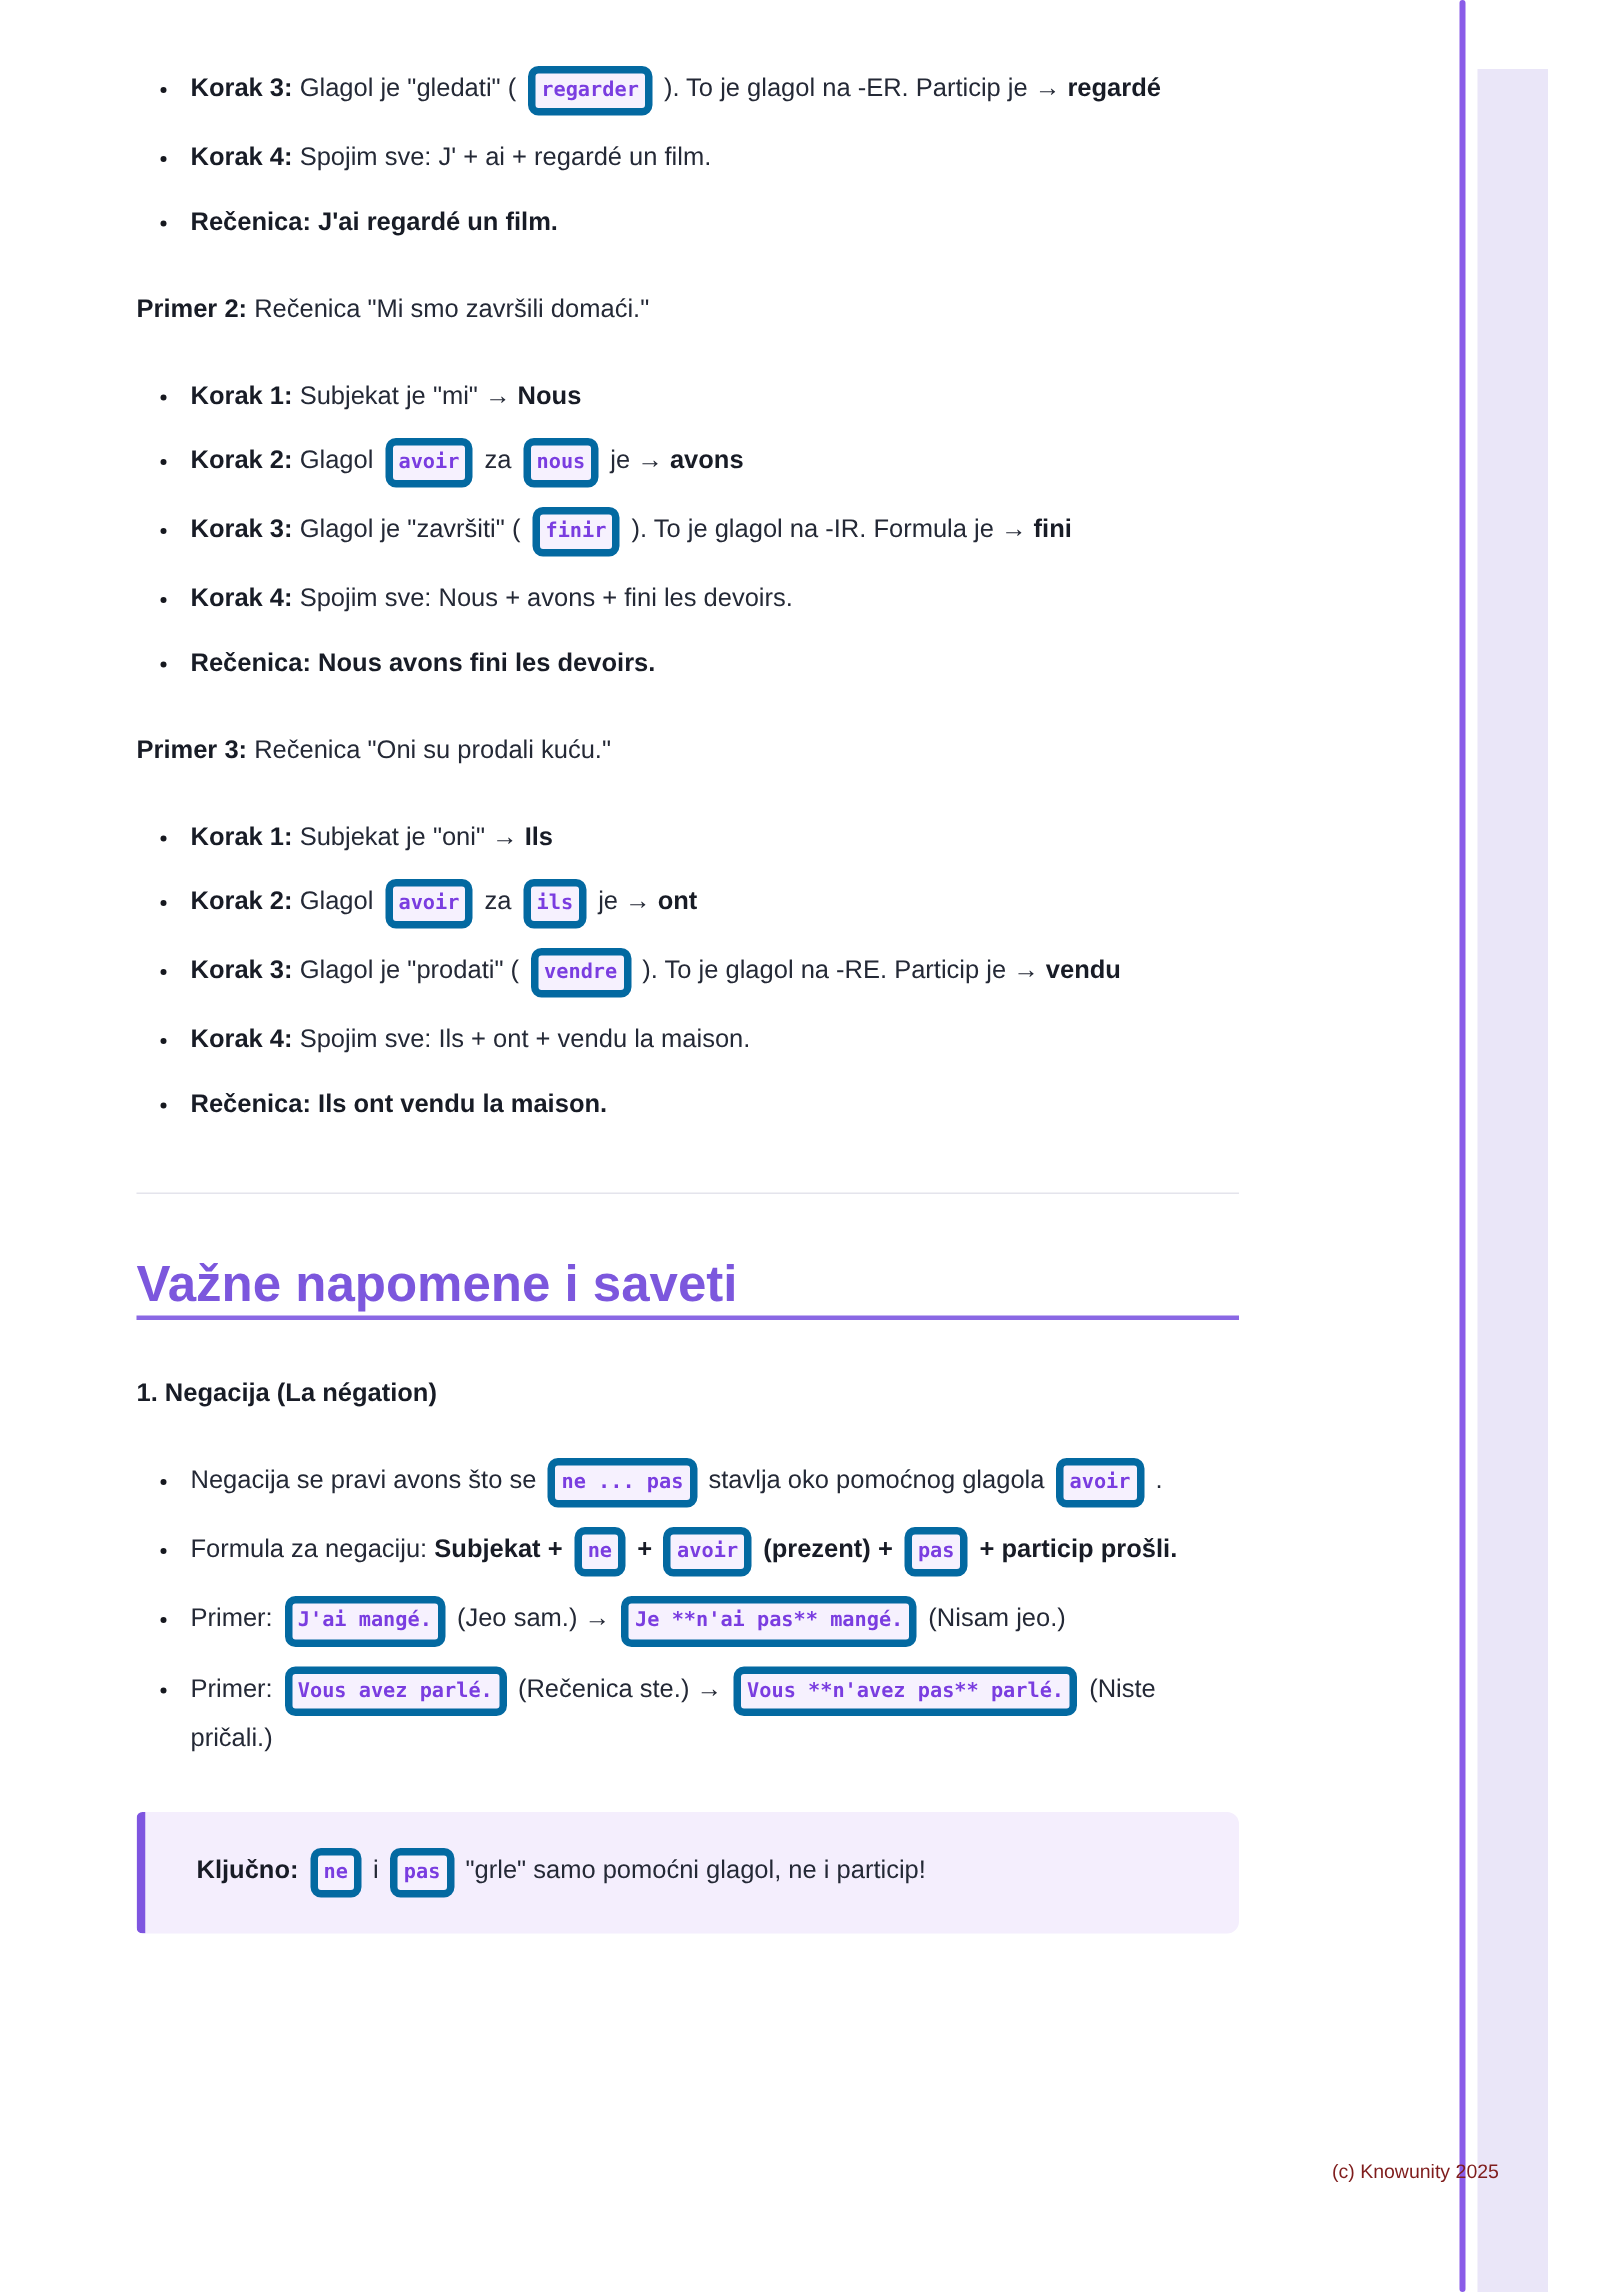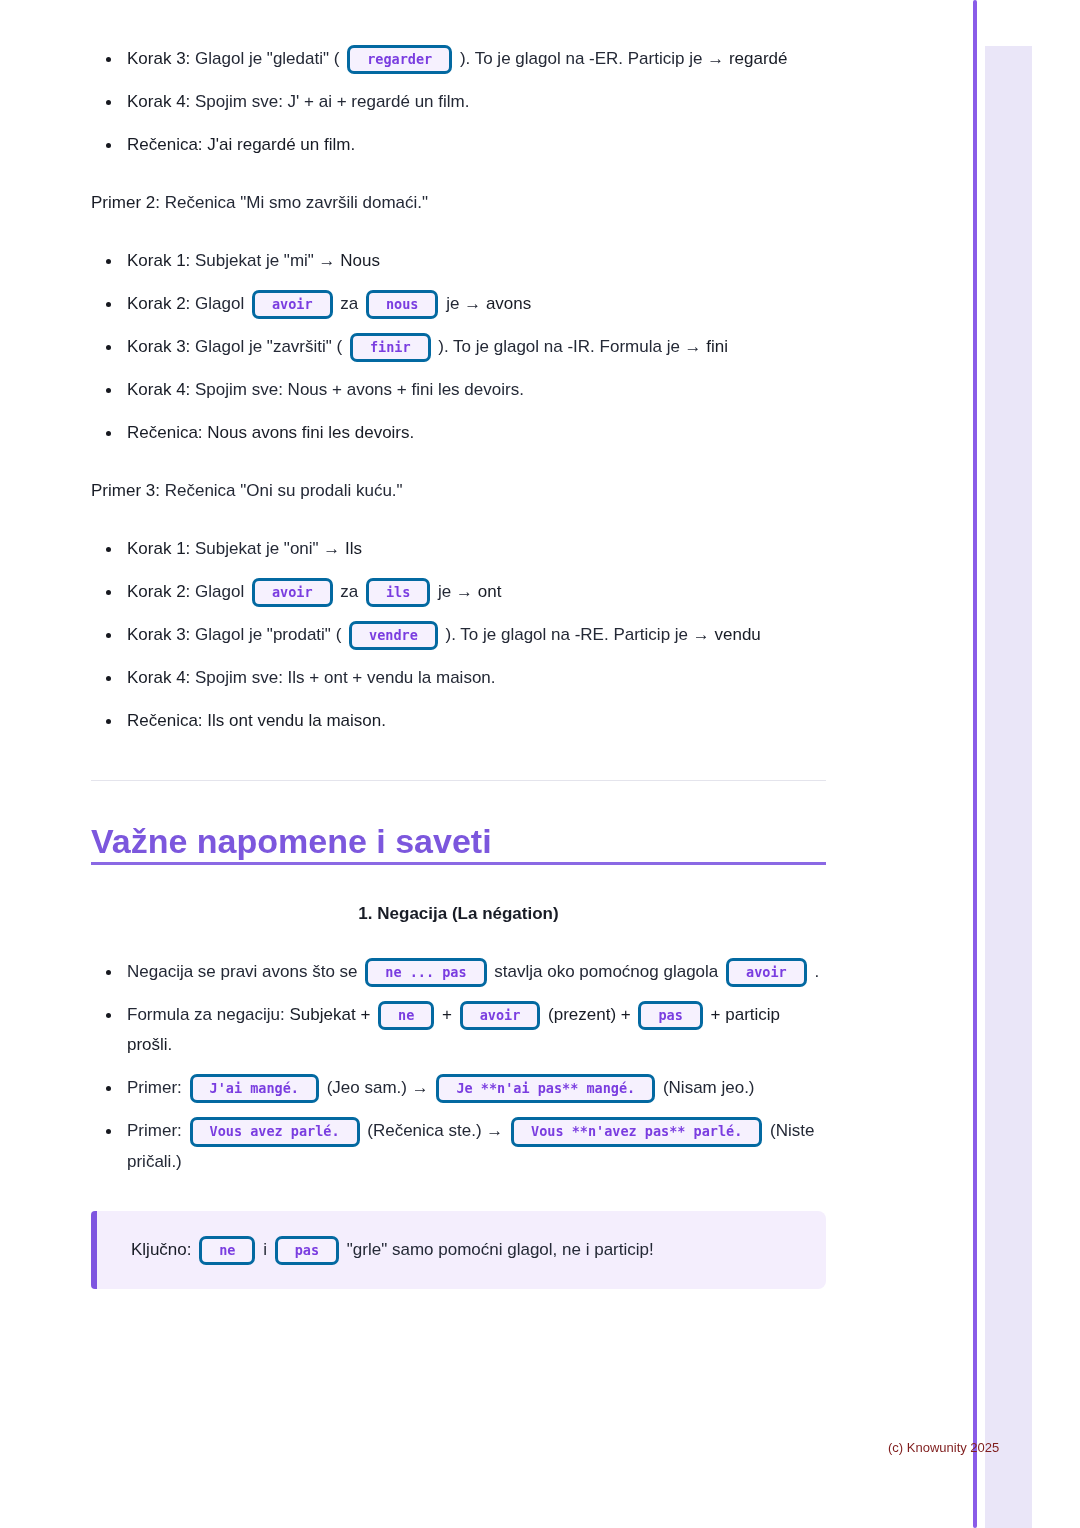--- a/index.html
+++ b/index.html
@@ -31,34 +31,34 @@
   ul.blist {
     margin: 0 0 28px 0;
     padding-left: 31px;
     list-style: disc outside;
   }
   ul.blist li {
     margin-bottom: 13px;
     padding-left: 5px;
   }
   ul.blist li::marker { color: #16181f; font-size: 15px; }
-  strong { font-weight: 400; color: #181c26; }
+  strong { font-weight: 700; color: #181c26; }
   p.para {
     margin: 0 0 28px 0;
   }
   .icode {
     display: inline-block;
     font-family: "DejaVu Sans Mono", monospace;
     font-size: 13.5px;
     font-weight: 700;
     color: #7a3de0;
     background: #f6f1fe;
-    border: 3px solid #0369a1;
+    border: 5px solid #0369a1;
     border-radius: 7px;
-    padding: 2px 17px 3px;
+    padding: 2px 4px 3px;
     line-height: 1.35;
     margin: 0 3px;
     vertical-align: baseline;
     white-space: normal;
   }
   .divider {
     border: none;
     border-top: 1px solid #e4e4ec;
     margin: 44px 0 0 0;
     height: 0;
@@ -73,21 +73,20 @@
   }
   p.italic-note {
     font-style: italic;
     margin: 0 0 30px 0;
     color: #2a2f3a;
   }
   p.subheading {
     font-weight: 700;
     margin: 0 0 28px 0;
     color: #181c26;
-    text-align: center;
   }
   .callout {
     margin-top: 34px;
     background: #f4eefd;
     border-left: 6px solid #7e55e0;
     border-radius: 4px 8px 8px 4px;
     padding: 24px 24px 24px 34px;
   }
   .callout-text { margin: 0; }
   .scrollbar {

